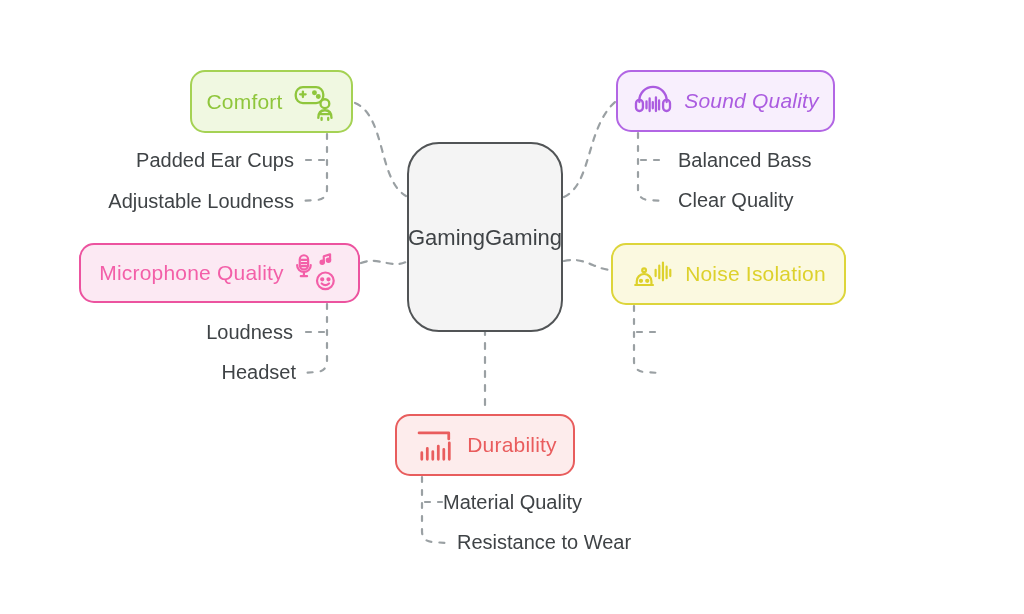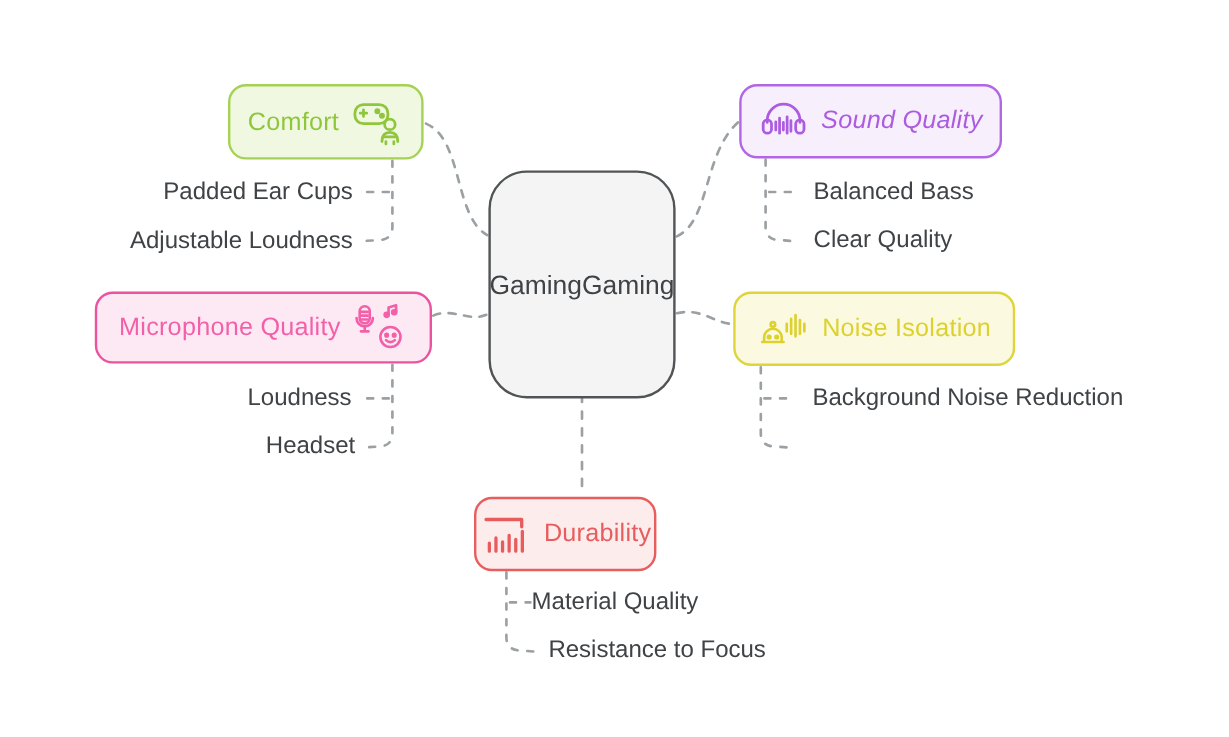--- a/index.html
+++ b/index.html
@@ -12,21 +12,21 @@
     box-sizing:border-box;border:2.5px solid var(--border);background:var(--bg);color:var(--c);
     border-radius:15px;font-size:21px;letter-spacing:.2px;
   }
   .branch-node .label{white-space:nowrap;}
   .branch-node svg{flex:0 0 auto;display:block;}
 
   .node-comfort{left:190px;top:70px;width:163px;height:63px;}
   .node-sound{left:616px;top:70px;width:219px;height:62px;font-style:italic;}
   .node-mic{left:79px;top:243px;width:281px;height:60px;}
   .node-noise{left:611px;top:243px;width:235px;height:62px;}
-  .node-durability{left:395px;top:414px;width:152px;height:62px;}
+  .node-durability{left:395px;top:414px;width:180px;height:62px;}
 
   .center-node{
     position:absolute;left:407px;top:142px;width:156px;height:190px;box-sizing:border-box;
     border:2.5px solid #515456;background:#f4f4f4;border-radius:32px;
     display:flex;align-items:center;justify-content:center;
     color:#3f4346;font-size:22px;line-height:27px;
   }
   .center-node svg{margin-bottom:6px;}
 
   .child-label{
@@ -141,18 +141,17 @@
 
   <div class="child-label child-left" style="right:730px;top:160px;">Padded Ear Cups</div>
   <div class="child-label child-left" style="right:730px;top:201px;">Adjustable Loudness</div>
 
   <div class="child-label" style="left:678px;top:160px;">Balanced Bass</div>
   <div class="child-label" style="left:678px;top:200px;">Clear Quality</div>
 
   <div class="child-label child-left" style="right:731px;top:332px;margin-left:15px;">Loudness</div>
   <div class="child-label child-left" style="right:728px;top:372px;">Headset</div>
 
-  <div class="child-label" style="left:677px;top:332px;">Background Noise Reduction</div>
 
   <div class="child-label" style="left:443px;top:502px;">Material Quality</div>
-  <div class="child-label" style="left:457px;top:542px;">Resistance to Focus</div>
+  <div class="child-label" style="left:457px;top:542px;">Resistance to Wear</div>
 
 </div>
 
 </body></html>

